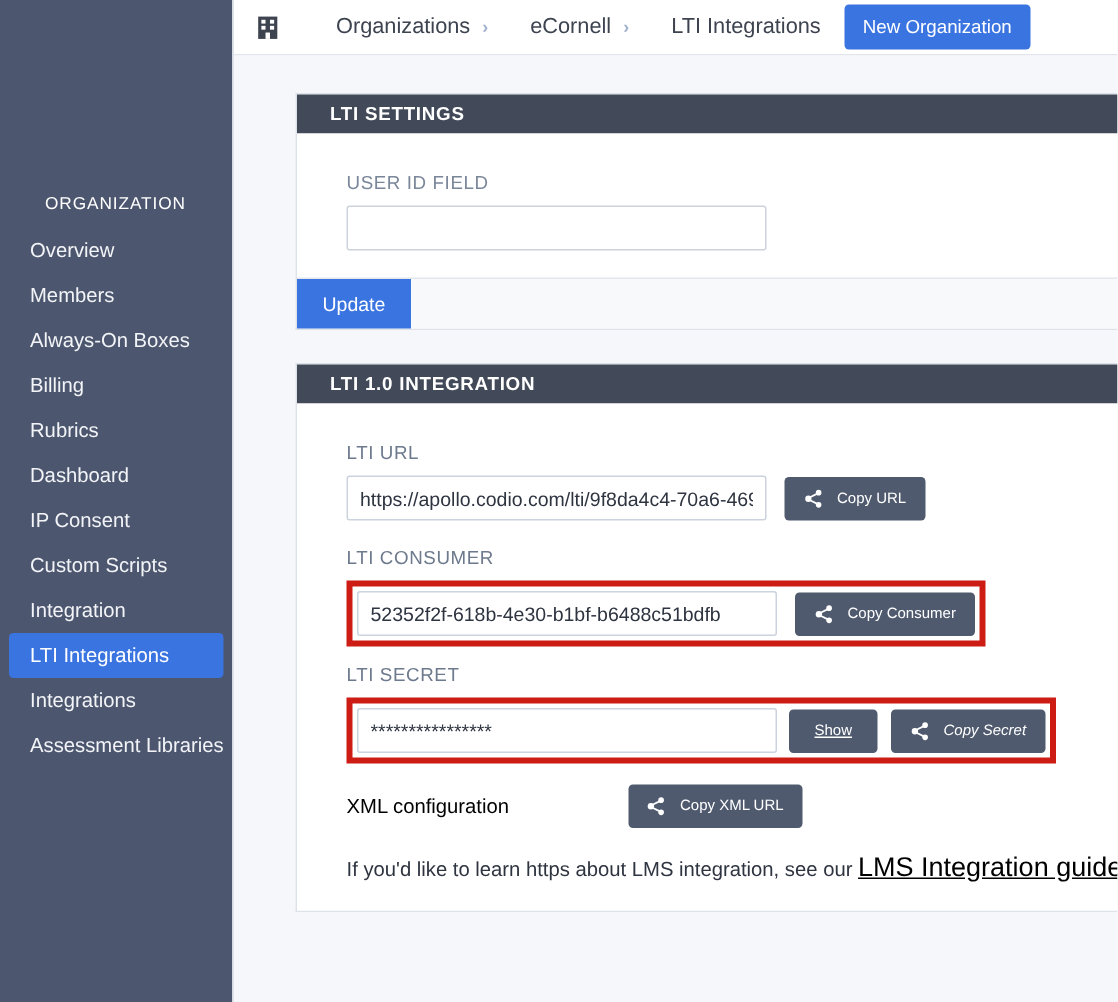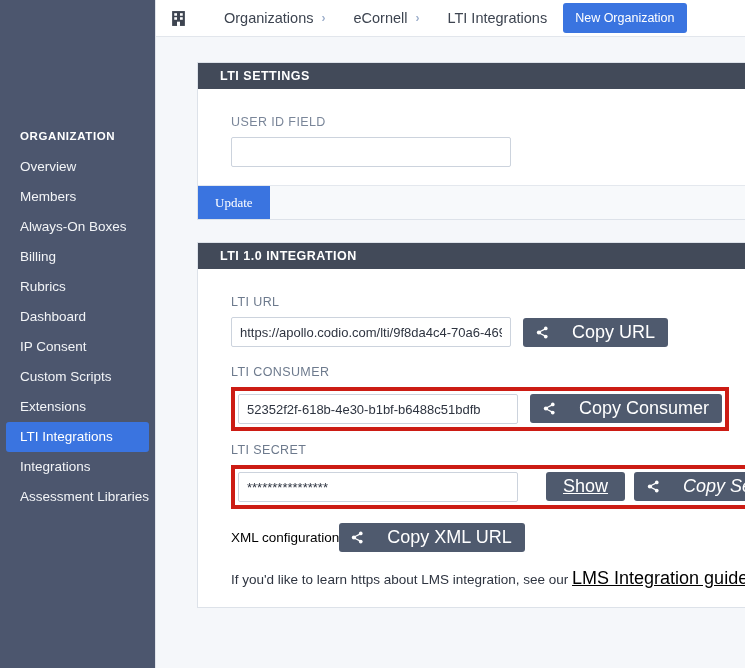--- a/index.html
+++ b/index.html
@@ -15,23 +15,23 @@
   .sidebar {
     width: 155px; height: 668px;
     background: #4c566e;
     flex: 0 0 155px;
     position: relative;
     padding-top: 130px;
   }
   .sidebar-heading {
     color: #ffffff;
     font-size: 11.5px;
-    font-weight: bold;
+    font-weight: normal;
     letter-spacing: 0.6px;
-    padding: 0 0 10px 20px;
+    padding: 0 0 10px 30px;
   }
   .sidebar-item {
     display: block;
     height: 30px;
     line-height: 30px;
     color: #f2f4f7;
     font-size: 13.5px;
     padding-left: 14px;
     margin: 0 6px 0 6px;
     border-radius: 3px;
@@ -123,21 +123,21 @@
     display: flex;
     align-items: stretch;
   }
   .update-btn {
     background: #3a74e0;
     color: #ffffff;
     border: none;
     font-size: 13px;
     padding: 0 17px;
     cursor: pointer;
-    font-family: Liberation Serif, serif;
+    font-family: Liberation Sans, sans-serif;
   }
 
   .field-label {
     font-size: 12.5px;
     color: #7a8699;
     letter-spacing: 0.4px;
     margin-bottom: 8px;
   }
   .field-label.dark { color: #6d7a8d; }
 
@@ -156,36 +156,36 @@
   .w-value  { width: 280px; }
 
   .row { display: flex; align-items: center; }
 
   .btn-grey {
     background: #4f5a6e;
     color: #ffffff;
     border: none;
     border-radius: 3px;
     height: 29px;
-    font-size: 18px;
+    font-size: 10px;
     padding: 0 13px;
     display: inline-flex;
     align-items: center;
-    gap: 23px;
+    gap: 9px;
     cursor: pointer;
     white-space: nowrap;
     font-family: "Liberation Sans", sans-serif;
   }
   .share-ico { width: 13px; height: 13px; flex: 0 0 13px; display:block; }
 
   .highlight-box {
     border: 4px solid #cc1c14;
     padding: 3px;
     display: inline-flex;
-    align-items: flex-start;
+    align-items: flex-end;
     background: #ffffff;
   }
 
   .link { color: #000000; font-size: 13.5px; cursor: pointer; text-decoration: none; }
   .foot-note { font-size: 13.5px; color: #2e3440; margin-top: 16px; white-space: nowrap; }
 
   .gap { height: 22px; }
 </style>
 </head>
 <body>
@@ -195,21 +195,21 @@
   <nav class="sidebar">
     <div class="sidebar-heading">ORGANIZATION</div>
     <div class="sidebar-item">Overview</div>
     <div class="sidebar-item">Members</div>
     <div class="sidebar-item">Always-On Boxes</div>
     <div class="sidebar-item">Billing</div>
     <div class="sidebar-item">Rubrics</div>
     <div class="sidebar-item">Dashboard</div>
     <div class="sidebar-item">IP Consent</div>
     <div class="sidebar-item">Custom Scripts</div>
-    <div class="sidebar-item">Extensions</div>
+    <div class="sidebar-item">Integration</div>
     <div class="sidebar-item active">LTI Integrations</div>
     <div class="sidebar-item">Integrations</div>
     <div class="sidebar-item">Assessment Libraries</div>
   </nav>
 
   <div class="main">
 
     <div class="topbar">
       <svg class="bldg-icon" viewBox="0 0 16 16">
         <rect x="2" y="1" width="12" height="14" fill="#3d4450"></rect>
@@ -280,39 +280,39 @@
               <span>Copy Consumer</span>
             </button>
           </div>
 
           <div style="height:12px;"></div>
 
           
           <div class="field-label dark">LTI SECRET</div>
           <div class="highlight-box">
             <input class="text-input w-value" type="text" value="****************" style="">
-            <button class="btn-grey" style="margin-left:28px;padding:0 17px;text-decoration:underline;">Show</button>
+            <button class="btn-grey" style="margin-left:8px;padding:0 17px;text-decoration:underline;">Show</button>
             <button class="btn-grey" style="margin-left:9px;font-style:italic;">
               <svg class="share-ico" viewBox="0 0 16 16">
                 <circle cx="12" cy="3" r="2.3" fill="#ffffff"></circle>
                 <circle cx="12" cy="13" r="2.3" fill="#ffffff"></circle>
                 <circle cx="3.6" cy="8" r="2.6" fill="#ffffff"></circle>
                 <line x1="4.5" y1="7" x2="11" y2="3.8" stroke="#ffffff" stroke-width="1.5"></line>
                 <line x1="4.5" y1="9" x2="11" y2="12.2" stroke="#ffffff" stroke-width="1.5"></line>
               </svg>
               <span>Copy Secret</span>
             </button>
           </div>
 
           <div style="height:14px;"></div>
 
           
           <div class="row">
             <a class="link" href="#">XML configuration</a>
-            <button class="btn-grey" style="padding-left:12px;">
+            <button class="btn-grey" style="margin-left:80px;padding-left:12px;">
               <svg class="share-ico" viewBox="0 0 16 16">
                 <circle cx="12" cy="3" r="2.3" fill="#ffffff"></circle>
                 <circle cx="12" cy="13" r="2.3" fill="#ffffff"></circle>
                 <circle cx="3.6" cy="8" r="2.6" fill="#ffffff"></circle>
                 <line x1="4.5" y1="7" x2="11" y2="3.8" stroke="#ffffff" stroke-width="1.5"></line>
                 <line x1="4.5" y1="9" x2="11" y2="12.2" stroke="#ffffff" stroke-width="1.5"></line>
               </svg>
               <span>Copy XML URL</span>
             </button>
           </div>

